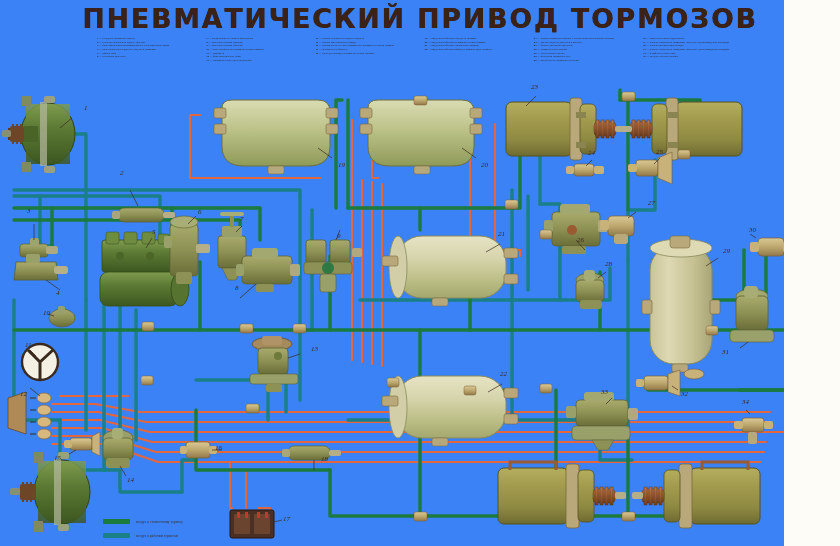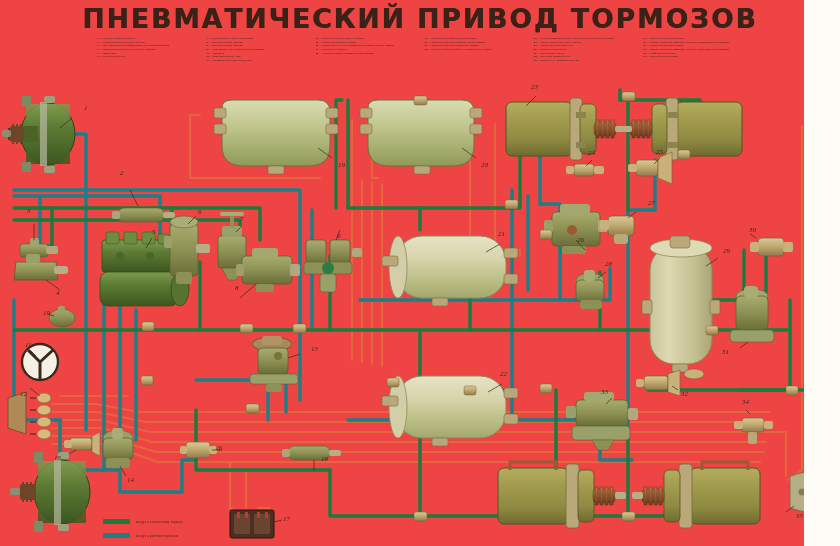--- a/index.html
+++ b/index.html
@@ -2,21 +2,21 @@
 <html><head>
 <meta charset="utf-8">
 <style>
   html,body{margin:0;padding:0;}
   body{
     width:840px;height:546px;overflow:hidden;
     background:#fdfcf7;
     font-family:"Liberation Sans", sans-serif;
     position:relative;
   }
-  #stage{position:absolute;inset:0;width:784px;height:546px;overflow:hidden;background:#ef4444;padding-left:20px;}
+  #stage{position:absolute;inset:0;width:784px;height:546px;overflow:hidden;background:#3b82f6;}
 
   
   #title{
     position:absolute;left:0;top:4px;width:840px;text-align:center;
     font-family:"DejaVu Sans", sans-serif;
     font-weight:bold;
     font-size:26px;
     letter-spacing:2px;
     color:#3a2218;
     transform:scaleX(1.02);

